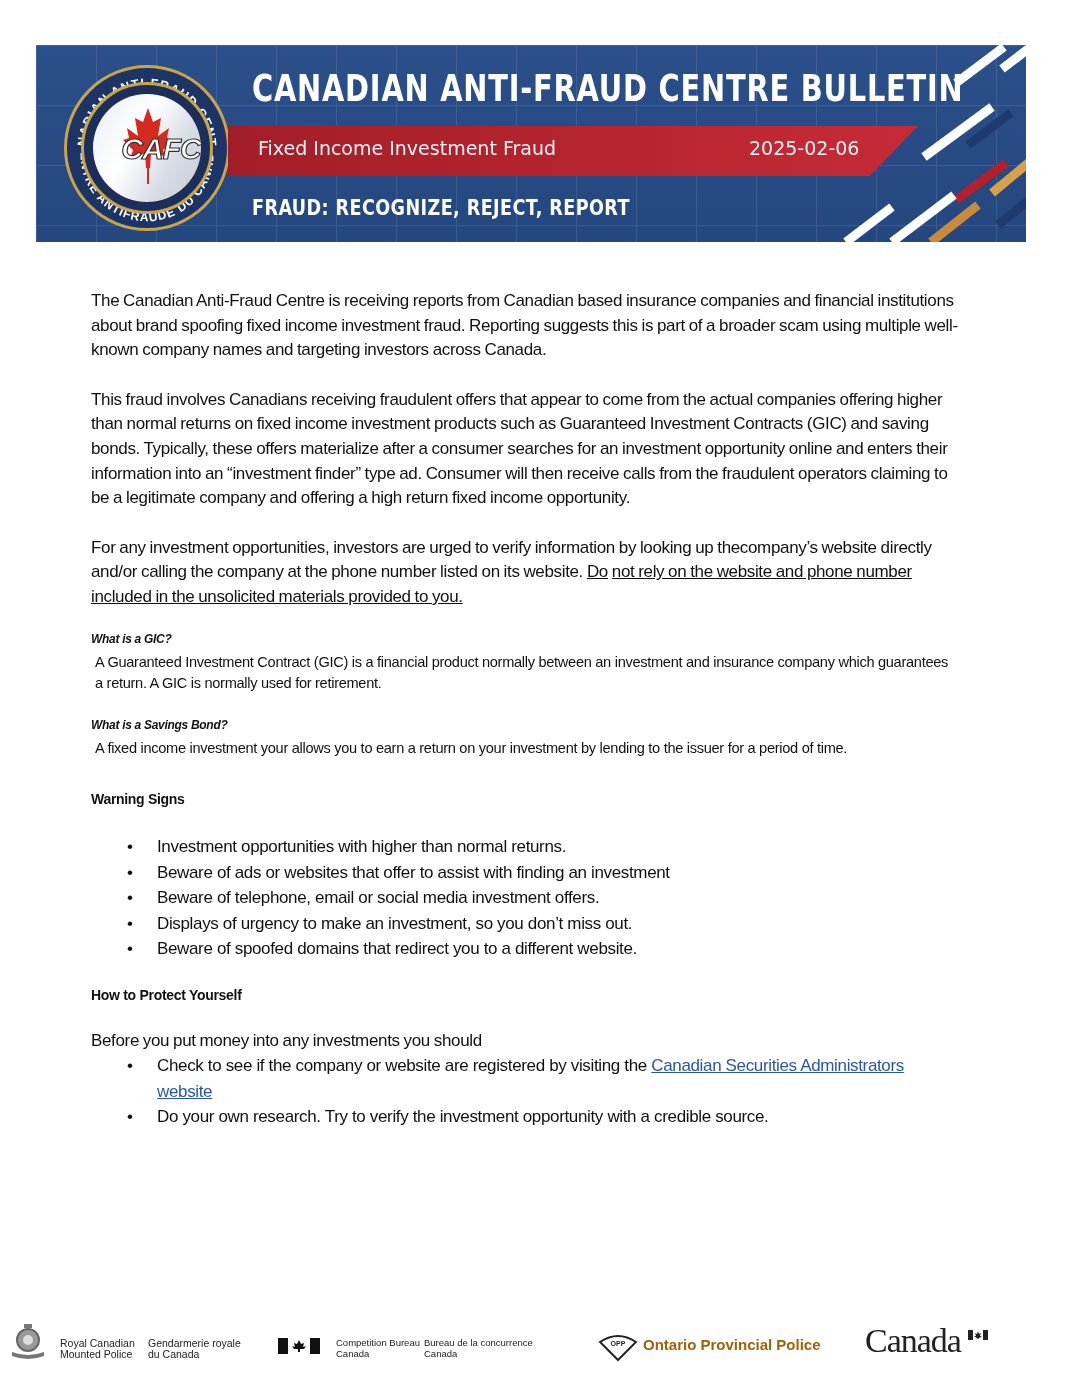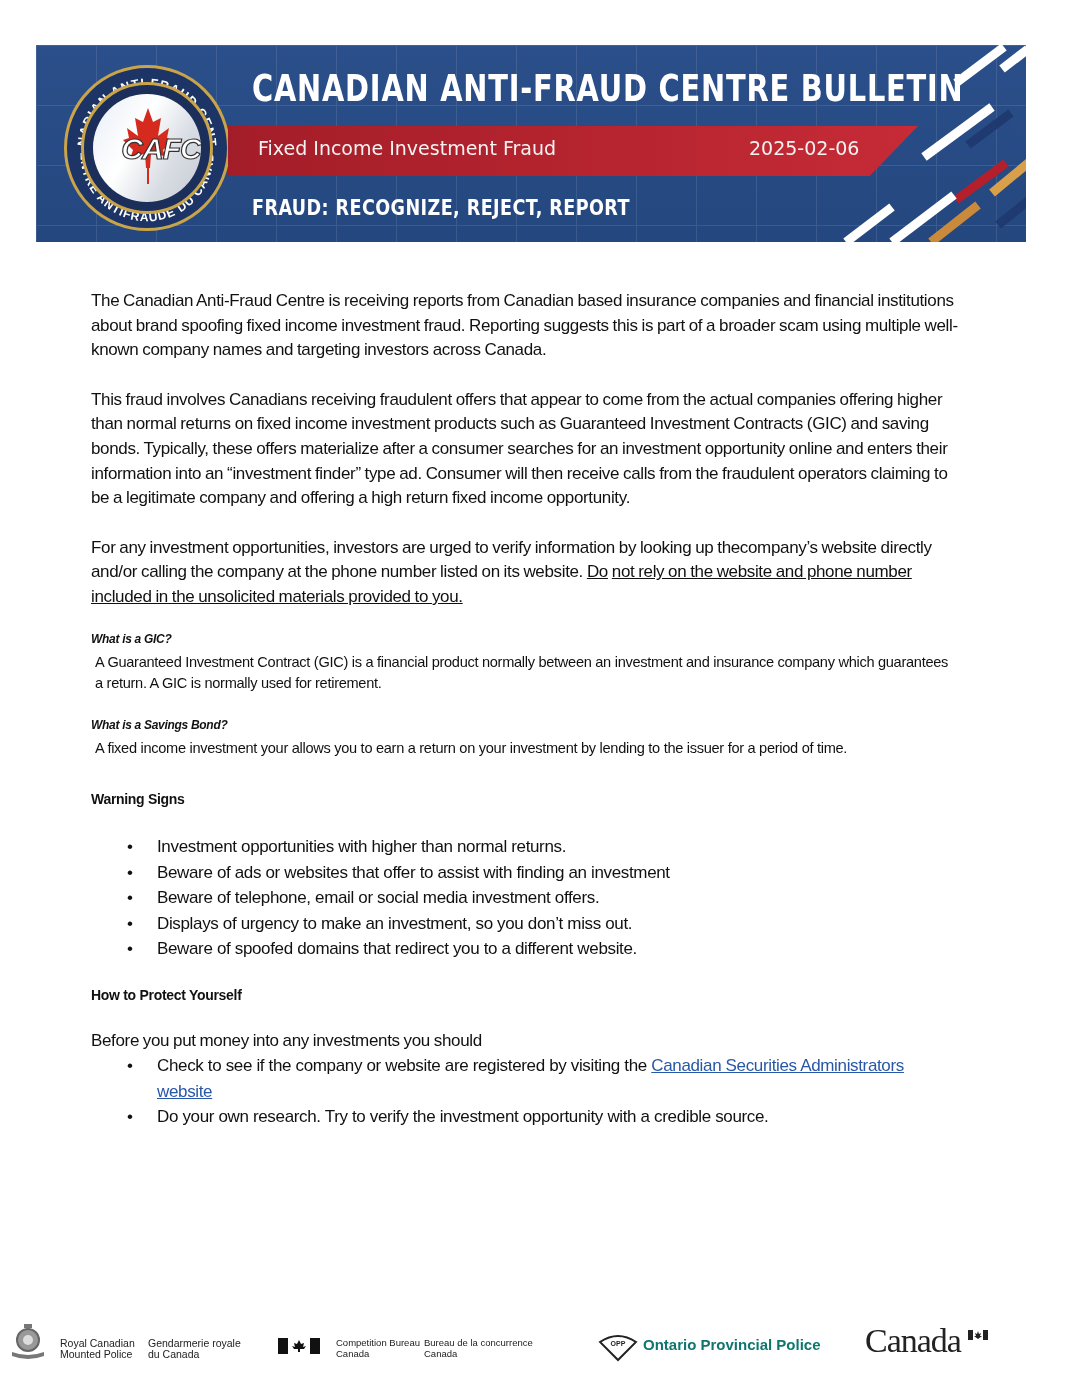--- a/index.html
+++ b/index.html
@@ -29,21 +29,21 @@
   .h-bold { font-weight:bold; font-size:14px; margin:0; letter-spacing:-.3px; }
   .u-bold { font-weight:normal; text-decoration:underline; }
   ul.bl { list-style:none; margin:0; padding:0; }
   ul.bl li { position:relative; padding-left:66px; font-size:17px; line-height:25.5px; letter-spacing:-.35px; }
   ul.bl li .bullet { position:absolute; left:36px; top:0; }
   a.link { color:#2857a8; text-decoration:underline; }
 
   
   .footer { position:absolute; left:0; top:1318px; width:956px; height:50px; }
   .f-text { position:absolute; font:10.5px "Liberation Sans", sans-serif; line-height:10.5px; color:#222; }
-  .opp-text { position:absolute; left:643px; top:1336px; font:bold 15px "Liberation Sans", sans-serif; color:#0f766e; }
+  .opp-text { position:absolute; left:643px; top:1336px; font:bold 15px "Liberation Sans", sans-serif; color:#a16207; }
   .canada-word { position:absolute; left:865px; top:1322px; font:34px "Liberation Serif", serif; color:#222; letter-spacing:-1px; }
 </style>
 </head>
 <body>
 
 <div class="banner">
   <div class="banner-grid"></div>
 
   <div class="seal">
     <svg class="seal-arc" viewBox="0 0 166 166">

